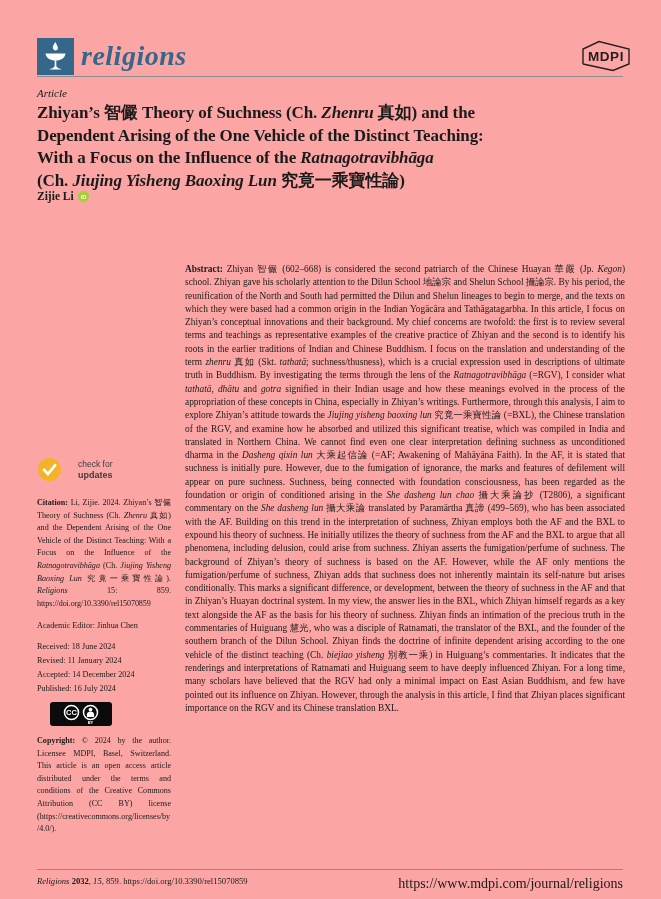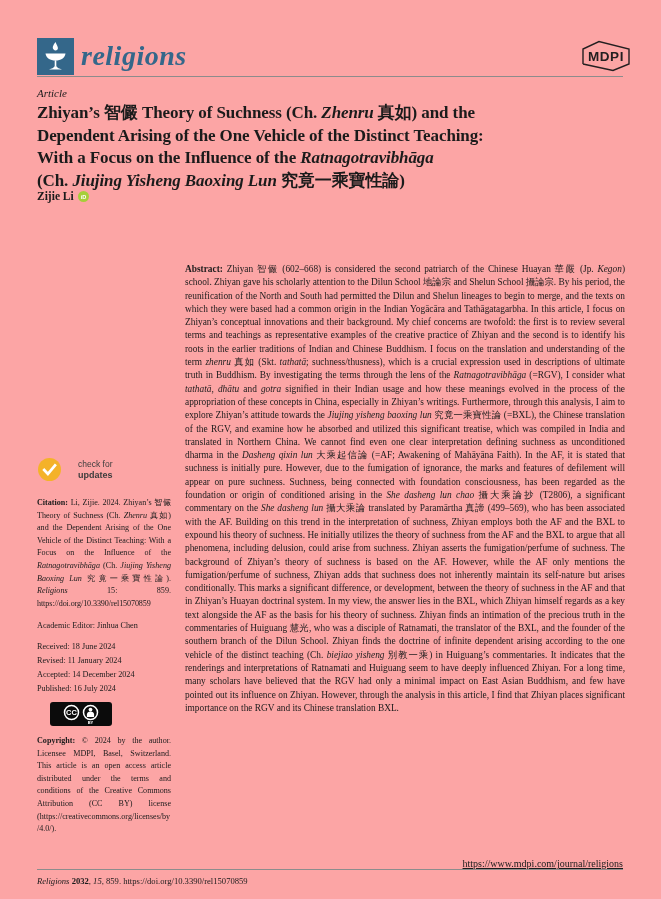--- a/index.html
+++ b/index.html
@@ -34,21 +34,21 @@
   .academic-editor{position:absolute;left:37px;top:621px;width:145px;font-size:8.2px;}
   .dates{position:absolute;left:37px;top:640px;font-size:8.2px;line-height:13.9px;}
   .cc-badge{position:absolute;left:50px;top:702px;cursor:pointer;}
   .copyright{position:absolute;left:37px;top:735px;width:134px;font-size:8.1px;line-height:12.6px;
              text-align:justify;overflow-wrap:anywhere;}
 
   
   .footer-rule{position:absolute;left:37px;top:869px;width:586px;border-top:1.5px solid #8c8c8c;}
   .footer-left{position:absolute;left:37px;top:876px;font-size:8.6px;}
   .footer-left .doi{cursor:pointer;}
-  .footer-right{position:absolute;right:38px;top:858px;font-size:10px;cursor:pointer;text-decoration:underline;}
+  .footer-right{position:absolute;right:38px;top:876px;font-size:14px;cursor:pointer;}
 </style>
 </head>
 <body>
 
 <div class="page">
 
   <div class="logo-box">
     <span>
       <svg width="37" height="37" viewBox="0 0 37 37">
         <path fill="#ffffff" d="M18.5 4 C 16 7.5 15 9.5 16.6 11.6 C 18 13.3 20.6 12.6 20.9 10.6 C 21.2 8.8 19.6 6.8 18.5 4 Z"></path>

